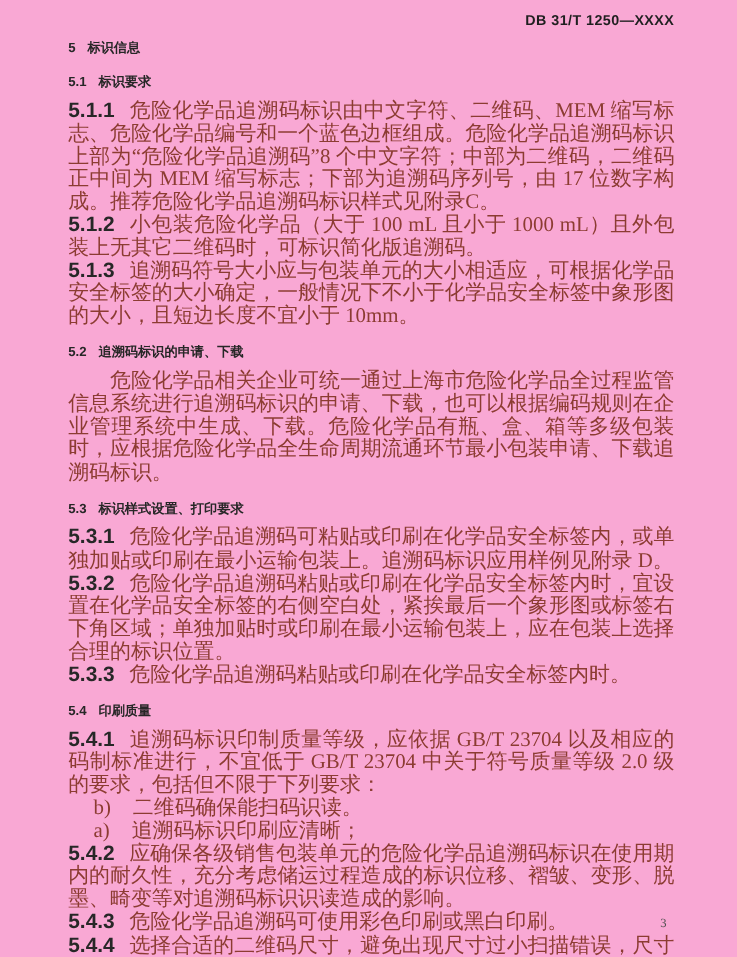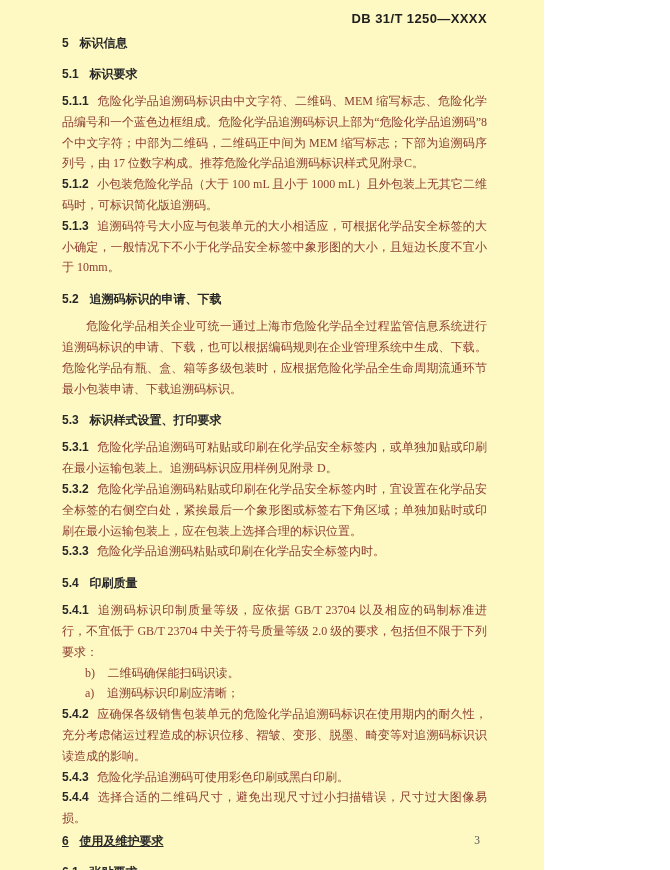--- a/index.html
+++ b/index.html
@@ -1,22 +1,22 @@
 <!DOCTYPE html>
 <html lang="zh"><head>
 <meta charset="utf-8">
 <title>Document</title>
 <style>
   html,body{margin:0;padding:0;background:#ffffff;}
   .page{
     position:relative;
-    width:544px;height:870px;
+    width:670px;height:870px;
     box-sizing:border-box;
     padding:10px 57px 0 62px;
-    background:#fef9c3;
+    background:#f9a8d4;
     font-family:"Liberation Serif","DejaVu Serif",serif;
     color:#8c3c32;
     overflow:hidden;
   }
   .doc-header{
     font-family:"Liberation Sans","DejaVu Sans",sans-serif;
     font-weight:700;
     font-size:13px;
     color:#1f1f1f;
     text-align:right;
@@ -30,21 +30,21 @@
     font-size:12px;
     color:#272727;
     line-height:20px;
     margin:11px 0 7px 0;
   }
   .sec.first{margin-top:5px;}
   .sec.gap-lg{margin-top:2px;text-decoration:underline;}
   .sec .snum{margin-right:0.9em;}
   .clause{
     margin:0;
-    font-size:12px;
+    font-size:19px;
     line-height:20.8px;
     text-align:justify;
   }
   .cnum{
     font-family:"Liberation Sans","DejaVu Sans",sans-serif;
     font-weight:700;
     color:#272727;
     margin-right:0.7em;
   }
   .indent{text-indent:2em;}

